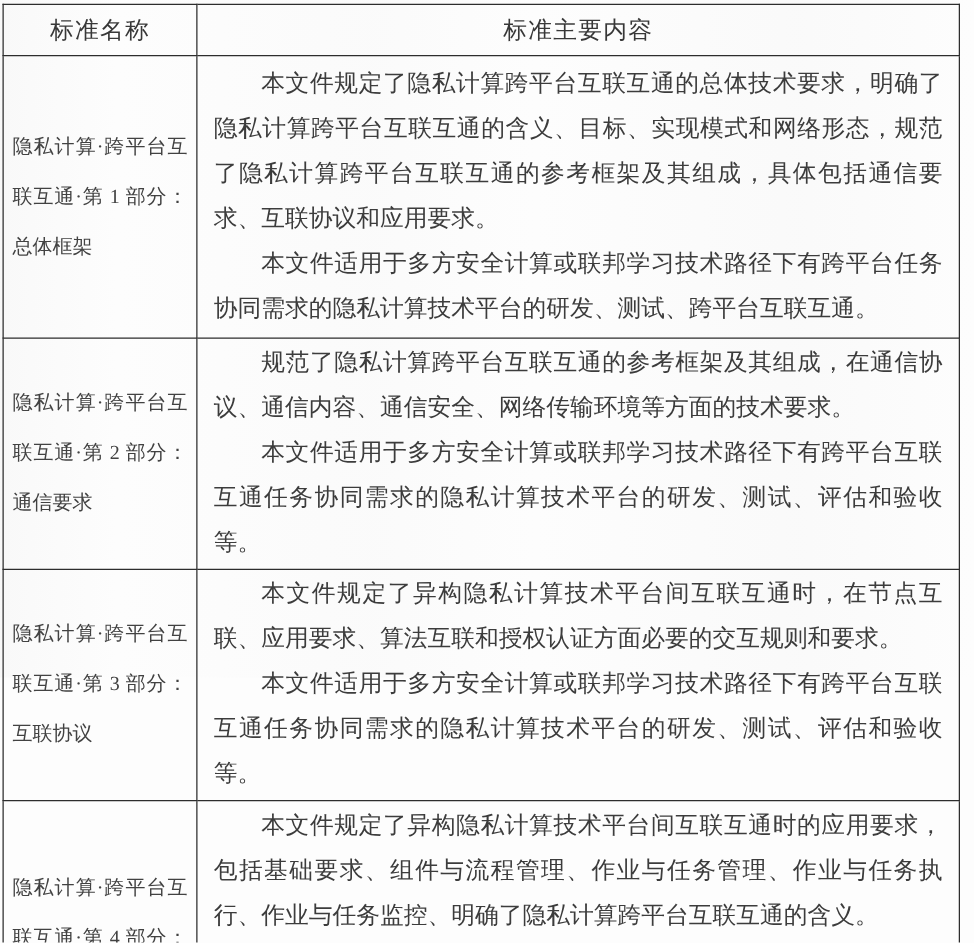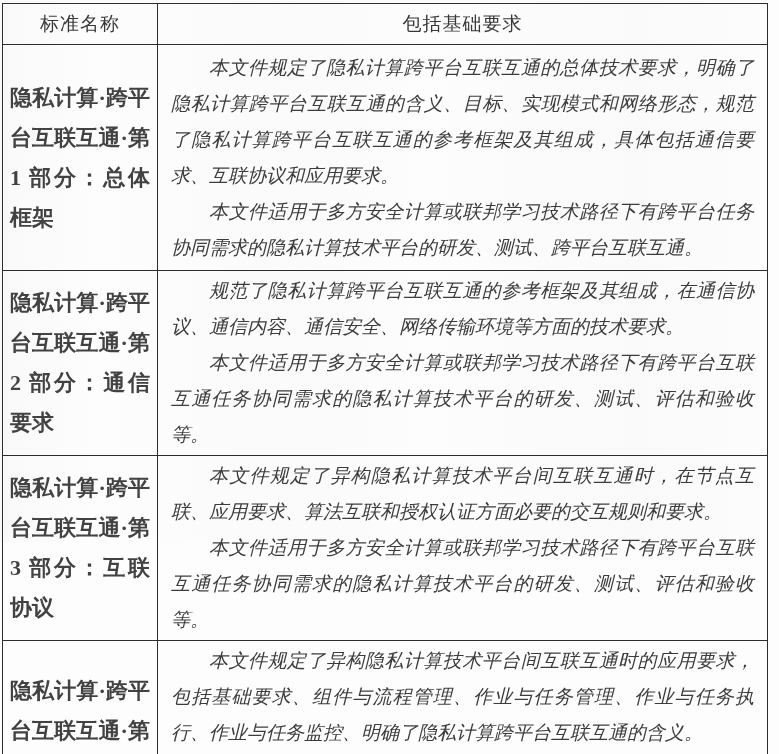--- a/index.html
+++ b/index.html
@@ -45,55 +45,53 @@
     font-size: 19px;
     font-weight: normal;
     text-align: center;
     vertical-align: middle;
     color: #383838;
     letter-spacing: 1px;
   }
   td.name-cell {
     vertical-align: middle;
     padding: 4px 7px;
-    font-size: 22px;
+    font-size: 16px;
     line-height: 40px;
     text-align: justify;
     text-justify: inter-character;
     color: #424242;
-    font-weight: bold;
   }
   td.content-cell {
     vertical-align: middle;
     padding: 2px 13px 2px 13px;
     font-size: 19px;
     line-height: 36px;
     color: #3c3c3c;
   }
   td.content-cell p {
     margin: 0;
     text-indent: 2em;
     text-align: justify;
     text-justify: inter-ideograph;
-    font-style: italic;
   }
 </style>
 </head>
 <body>
 
 <div class="page">
   <table class="std-table">
     <colgroup>
       <col class="col-name">
       <col class="col-content">
     </colgroup>
     <thead>
       <tr class="header-row">
         <th>标准名称</th>
-        <th>包括基础要求</th>
+        <th>标准主要内容</th>
       </tr>
     </thead>
     <tbody>
       <tr class="row-1">
         <td class="name-cell">
           <span>隐私计算·跨平台互联互通·第 1 部分：总体框架</span>
         </td>
         <td class="content-cell">
           <p>本文件规定了隐私计算跨平台互联互通的总体技术要求，明确了隐私计算跨平台互联互通的含义、目标、实现模式和网络形态，规范了隐私计算跨平台互联互通的参考框架及其组成，具体包括通信要求、互联协议和应用要求。</p>
           <p>本文件适用于多方安全计算或联邦学习技术路径下有跨平台任务协同需求的隐私计算技术平台的研发、测试、跨平台互联互通。</p>

